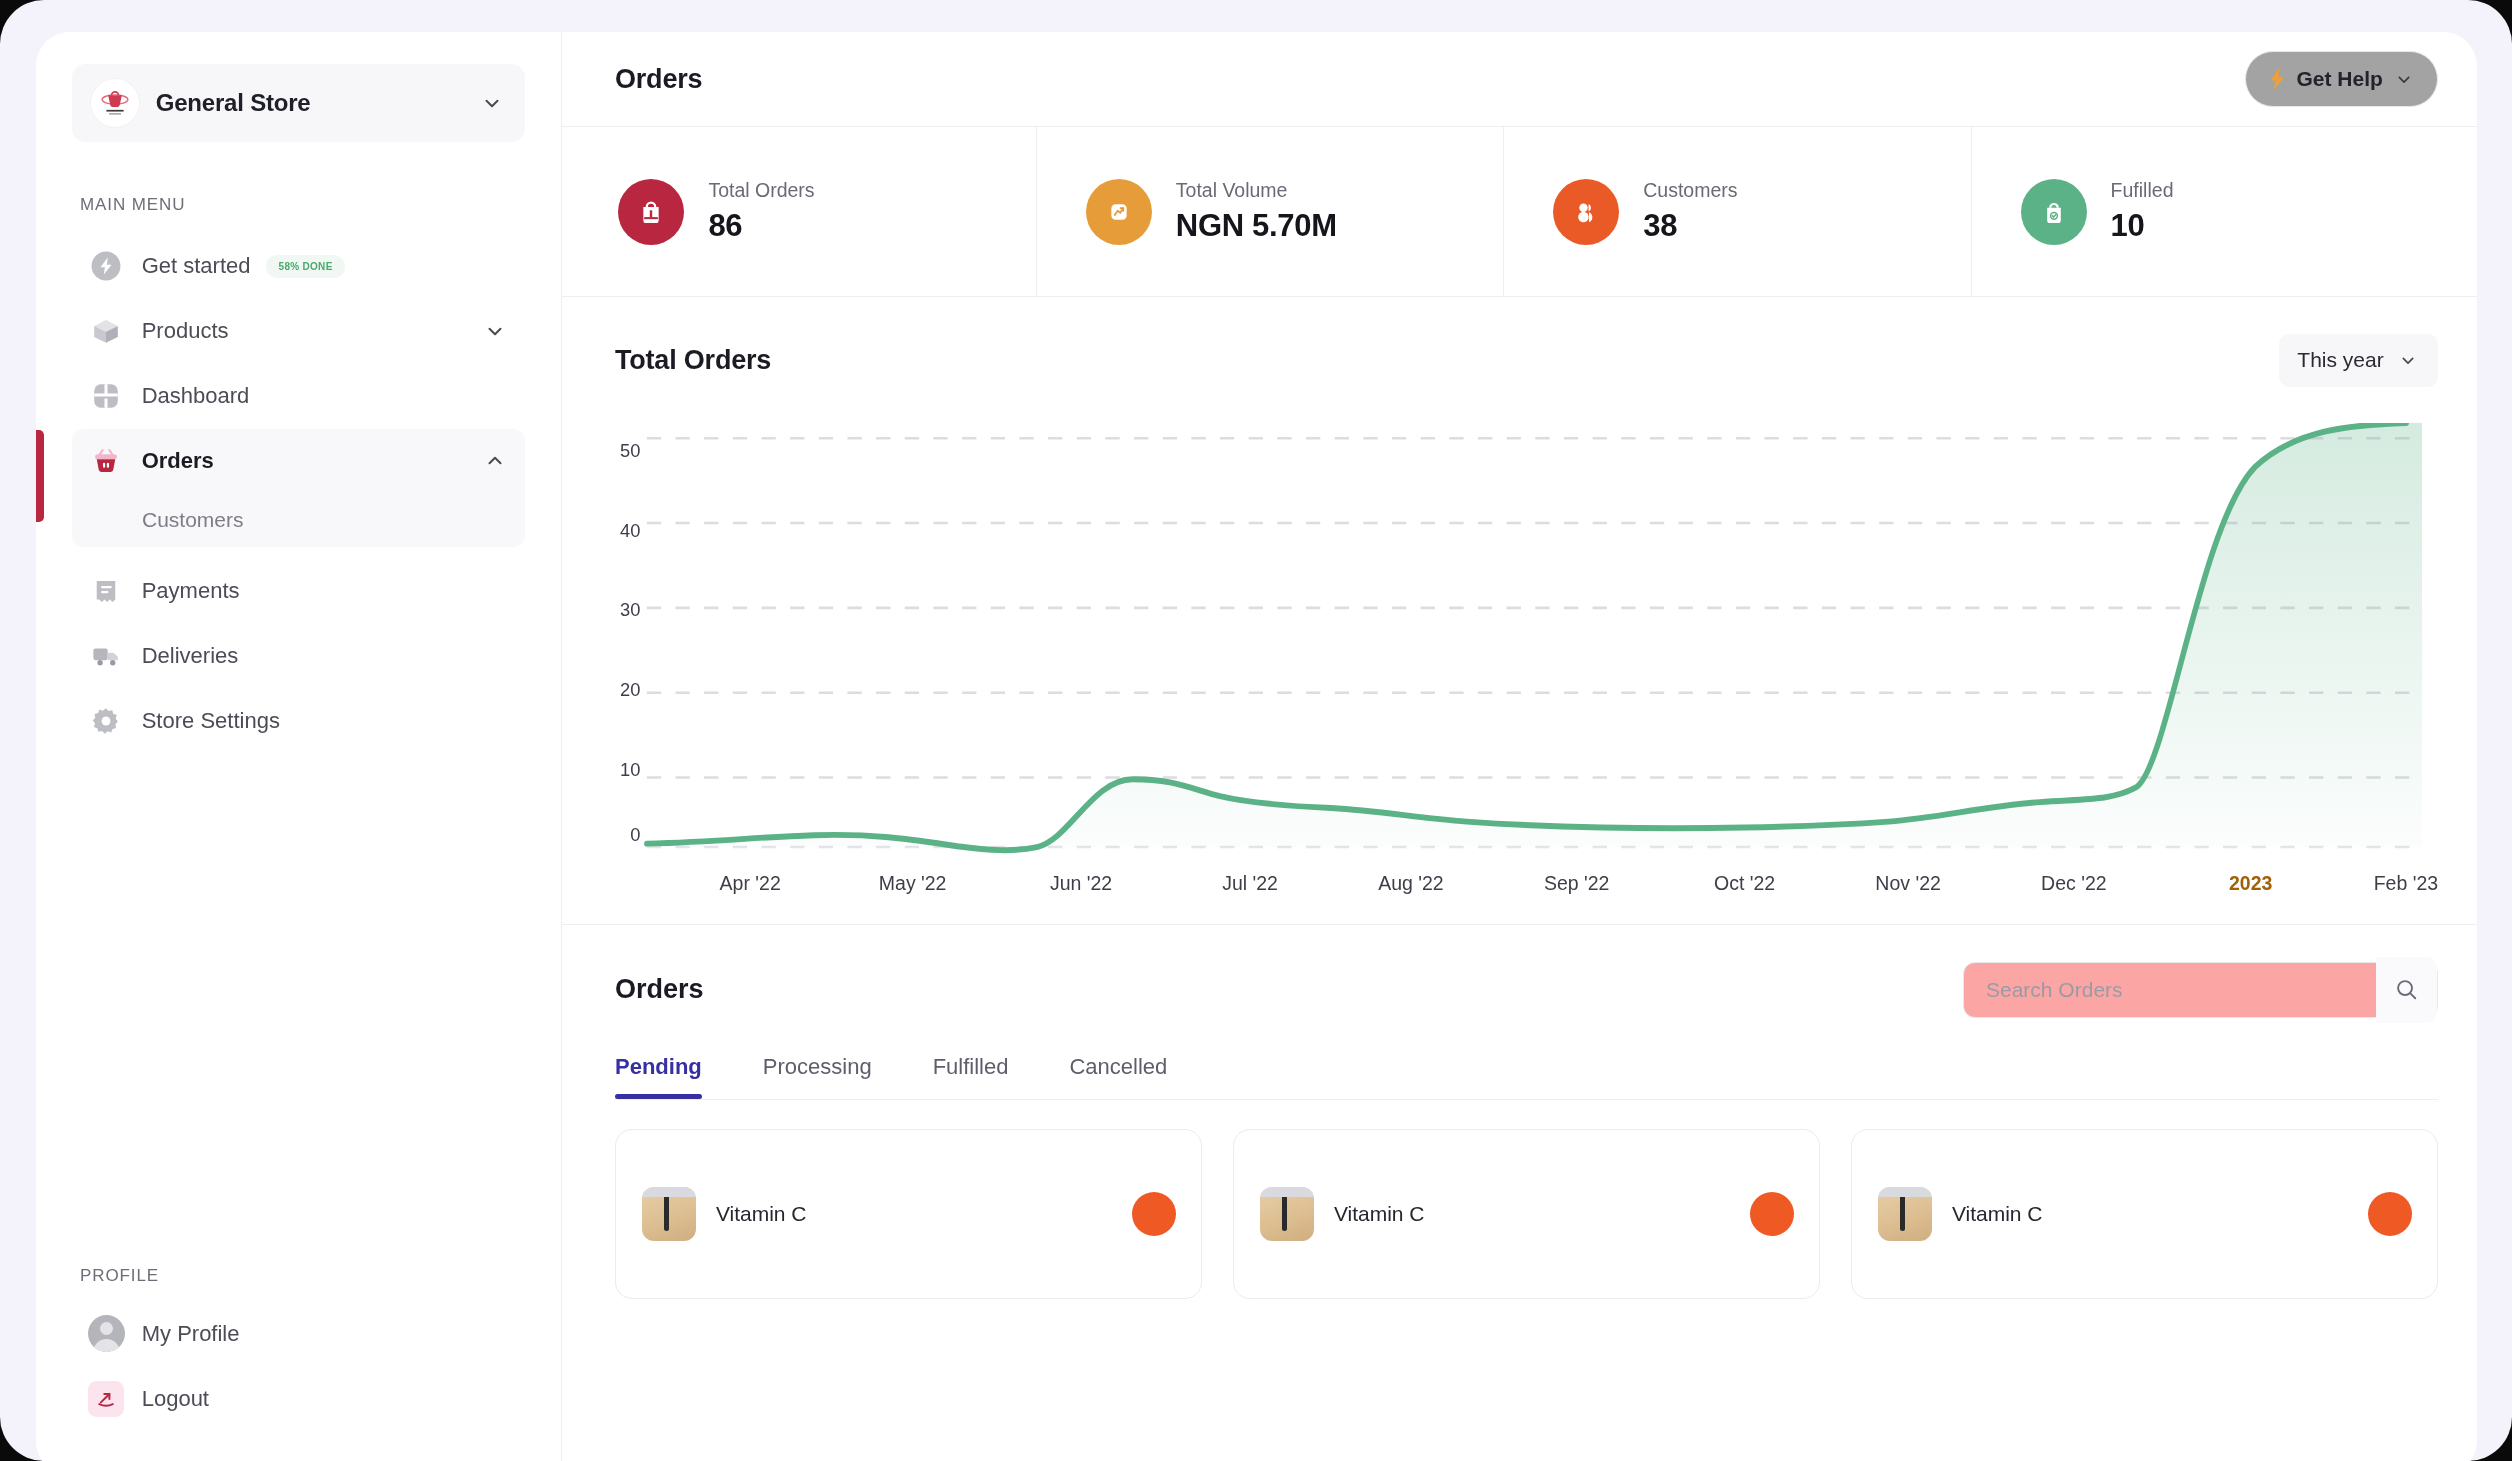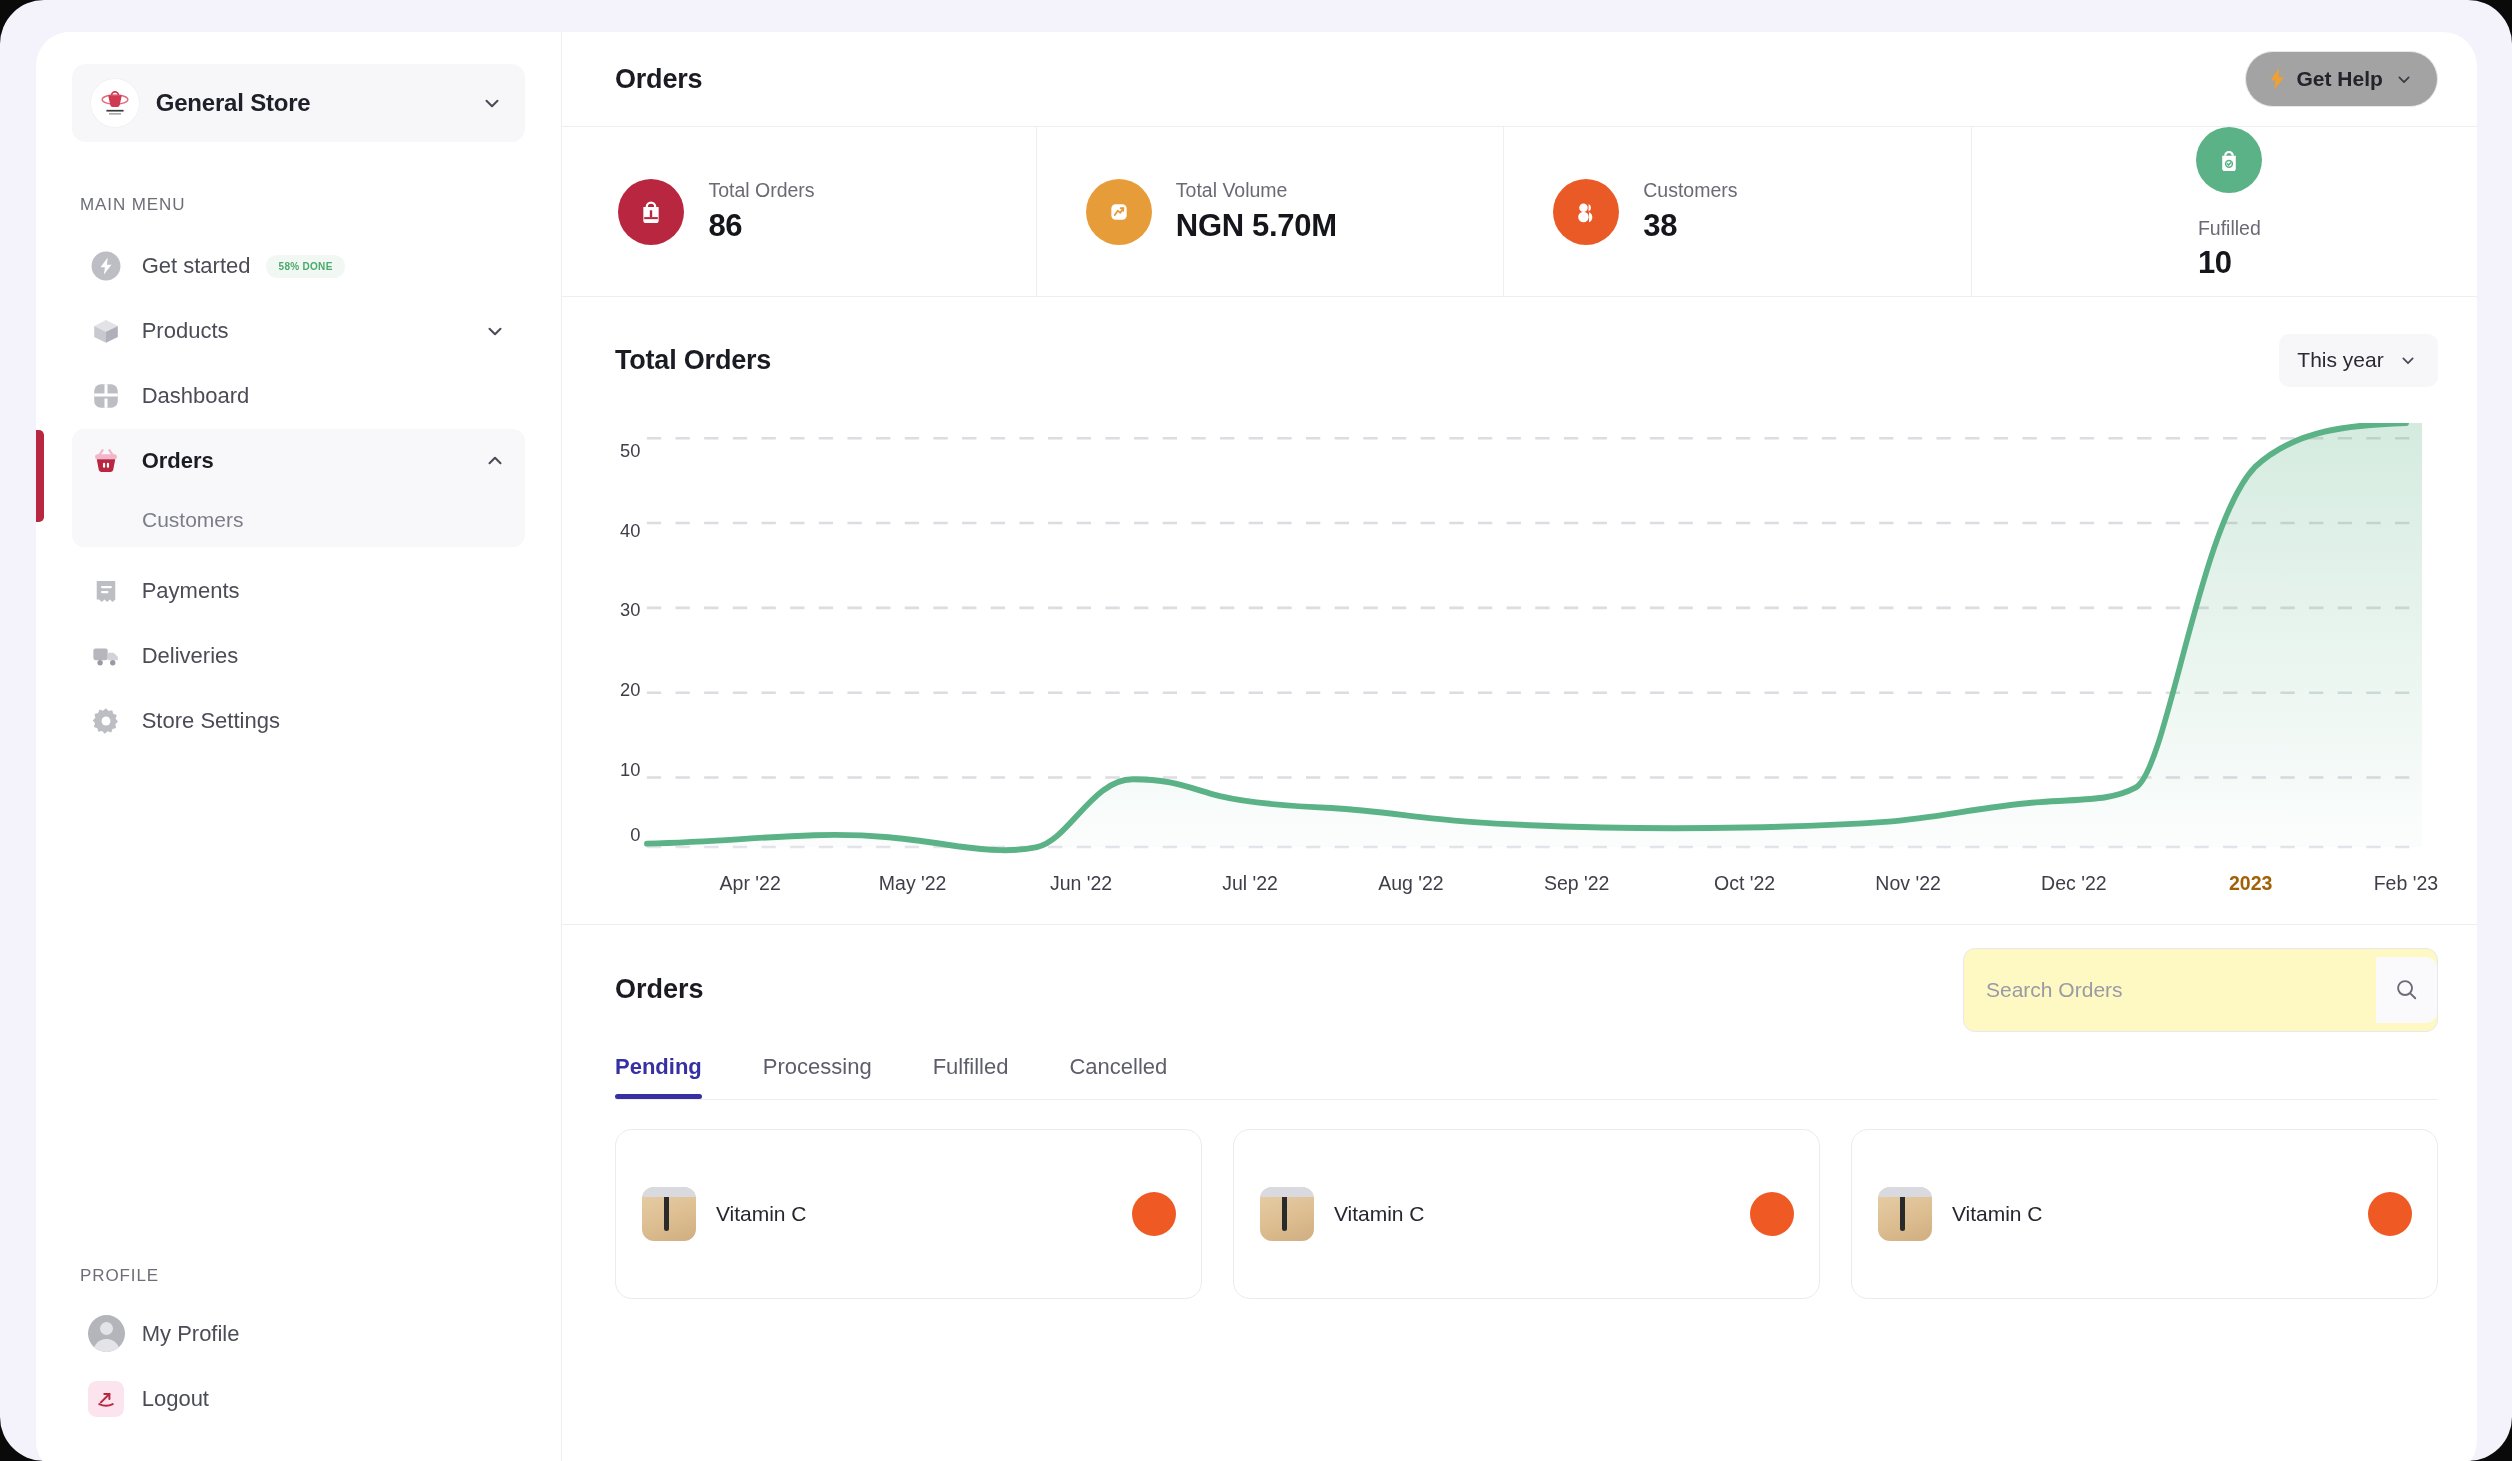--- a/index.html
+++ b/index.html
@@ -206,21 +206,21 @@
     padding: 0 39px 0 53px;
   }
   .stat {
     flex: 1;
     display: flex;
     align-items: center;
     gap: 24px;
     border-right: 0.8px solid #ededf2;
     padding-left: 3.4px;
   }
-  .stat:last-child { border-right: none; flex-direction: column; }
+  .stat:last-child { border-right: none; }
   .stat:not(:first-child) { padding-left: 49px; }
   .stat-ico {
     width: 66px; height: 66px; border-radius: 50%;
     display:flex; align-items:center; justify-content:center;
     flex: 0 0 66px;
   }
   .stat-txt { display:flex; flex-direction:column; gap: 5.1px; }
   .stat-label { font-size: 19.5px; color: #6a6a76; }
   .stat-value { font-size: 31px; font-weight: bold; color: #15151c; letter-spacing:-0.3px; }
 
@@ -259,26 +259,26 @@
     padding-top: 6.8px;
   }
   .xtick.bold { font-weight: bold; color: #a16207; }
 
   
   .orders-block { padding: 0 39px 0 53px; flex: 1; min-height: 0; }
   .orders-head { height: 129px; display: flex; align-items: center; }
   .orders-title { font-size: 27px; font-weight: bold; color: #1b1b23; }
   .search-box {
     margin-left: auto;
-    width: 475px; height: 84px;
+    width: 475px; height: 56px;
     border: 0.8px solid #e8e8ee;
     border-radius: 12px;
     display: flex; align-items: center;
     padding-left: 22px;
-    background: #fef9c3;
+    background: #fca5a5;
     position: relative;
     gap: 46px;
   }
   .search-box input {
     border: none; outline: none;
     font-size: 21px;
     font-family: "Liberation Sans", sans-serif;
     color: #2a2a33;
     background: transparent;
     flex: 1;

